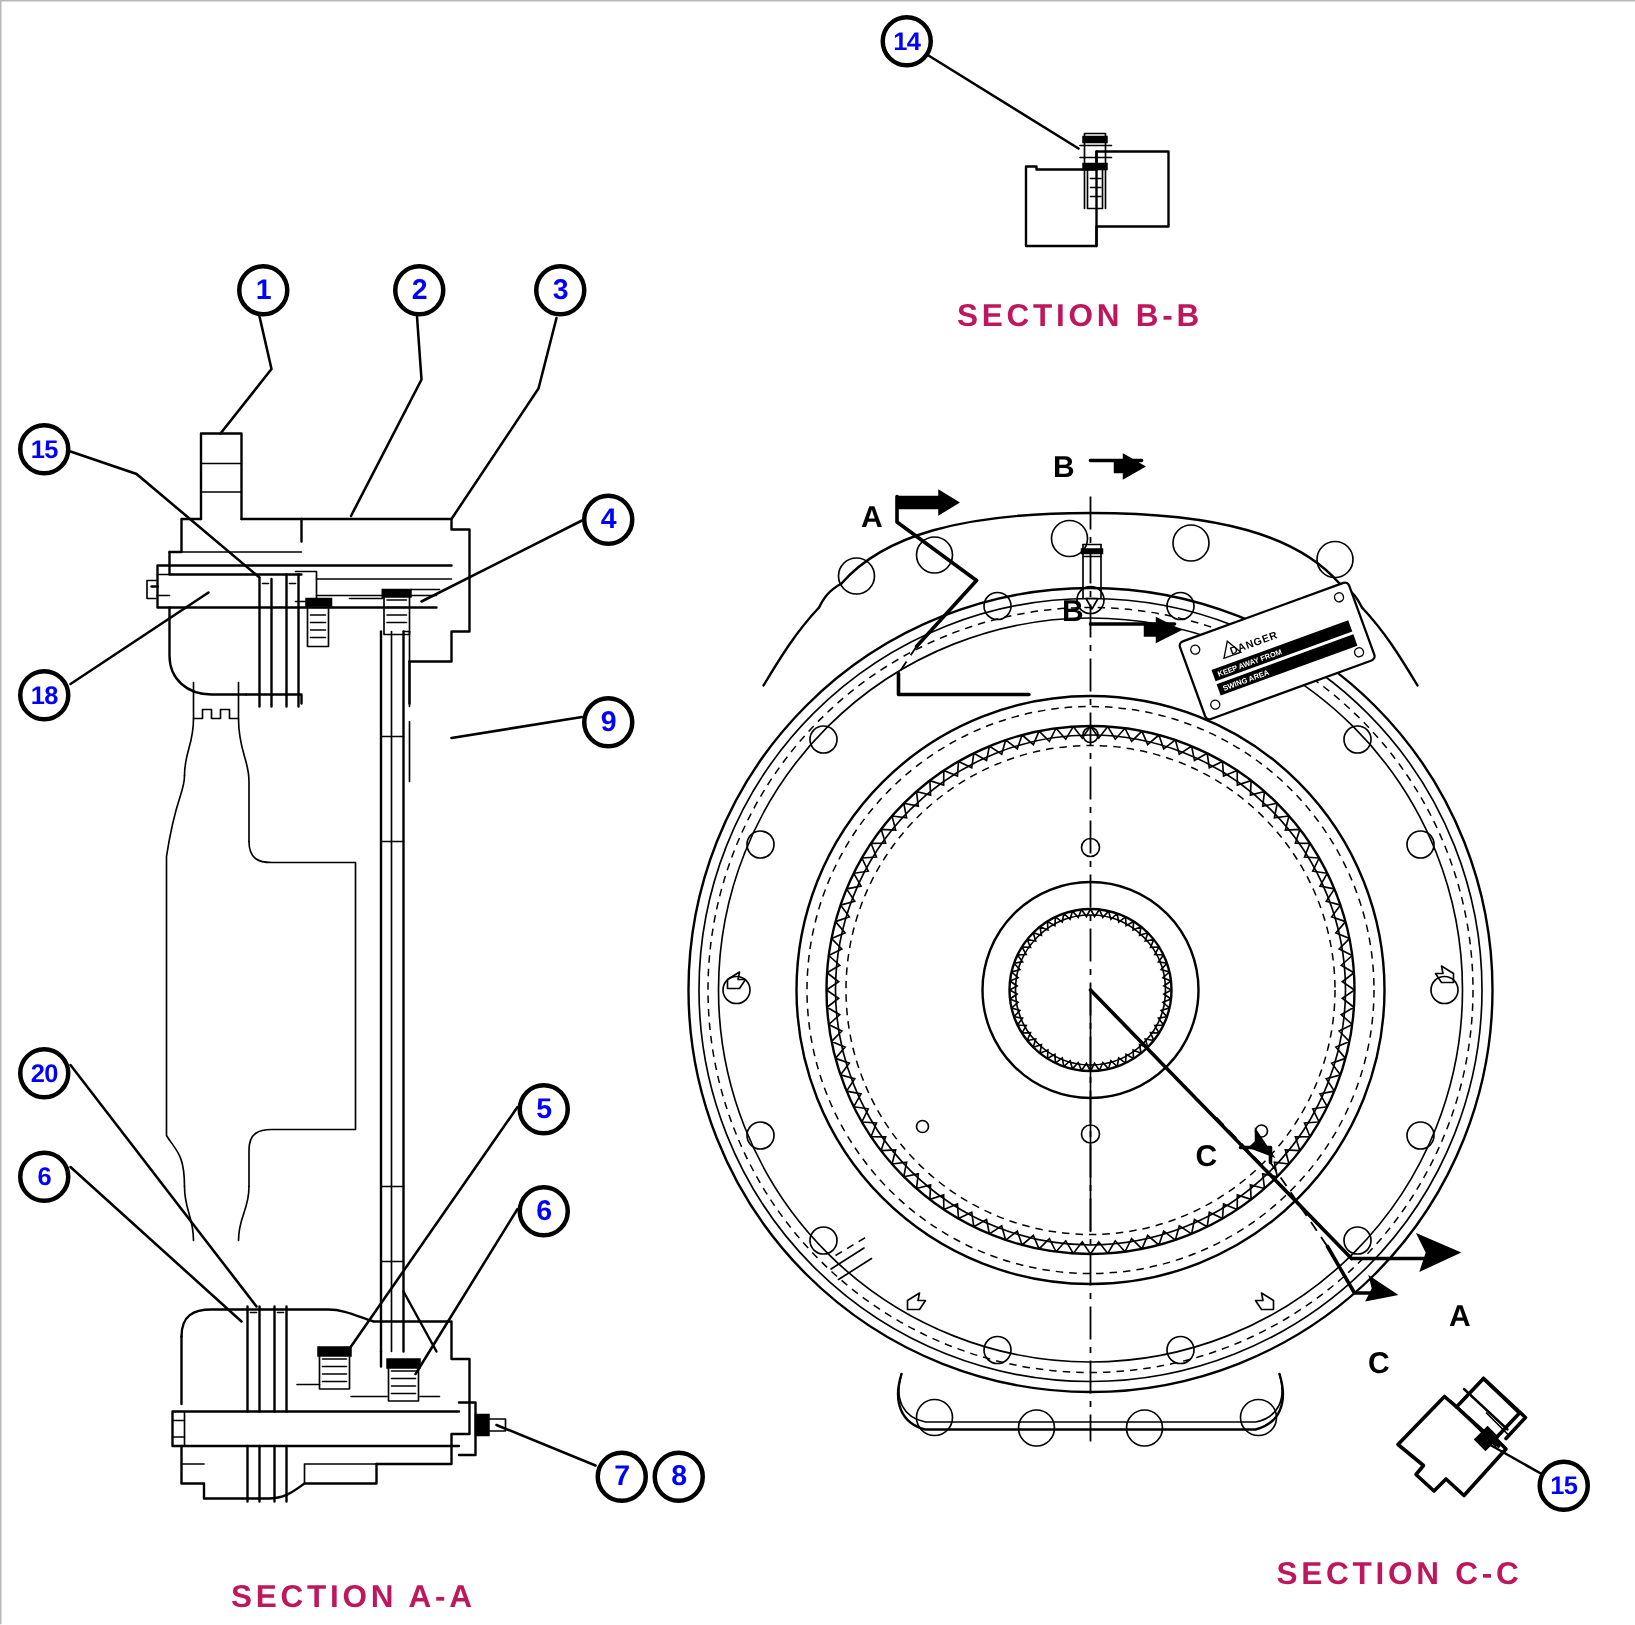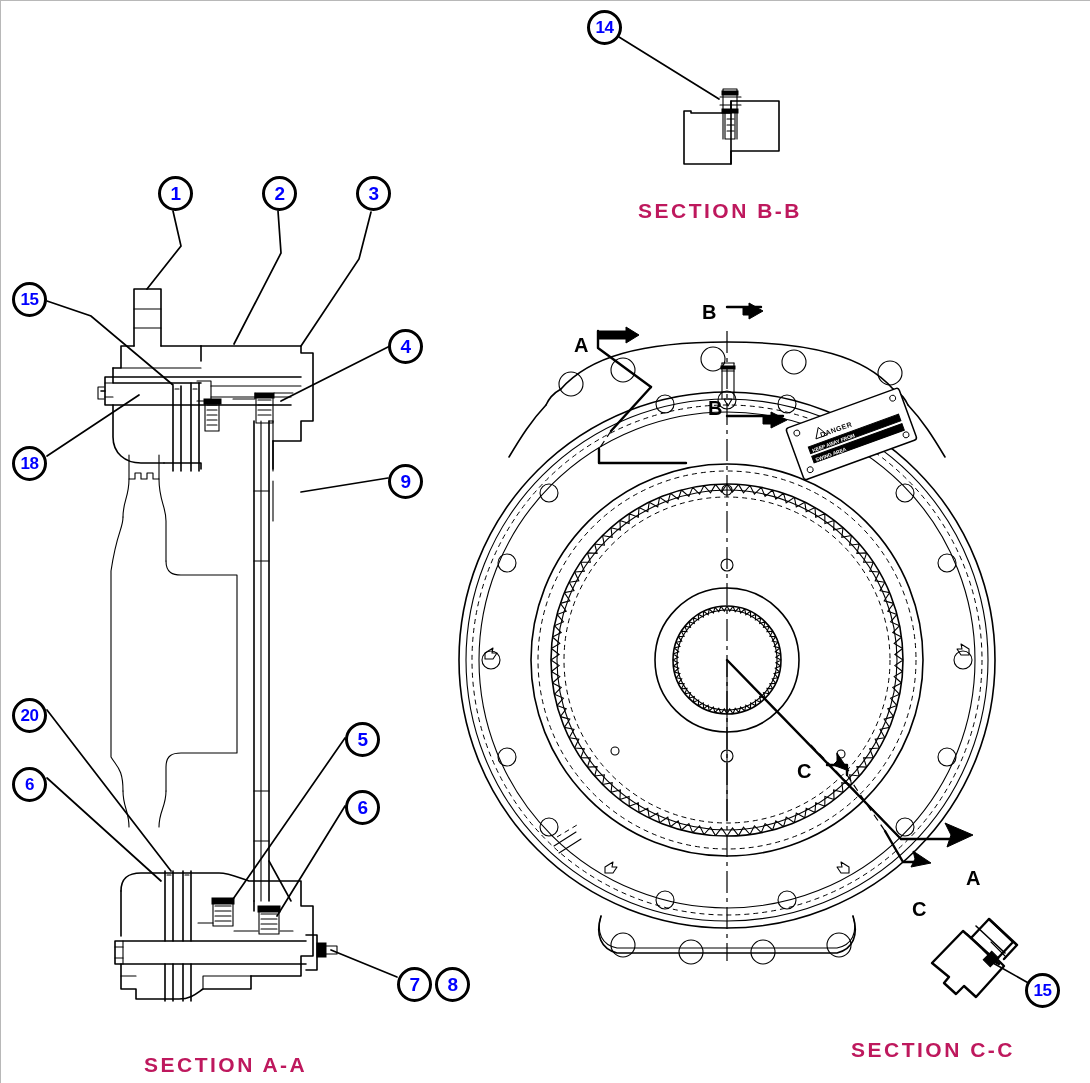--- a/index.html
+++ b/index.html
@@ -407,21 +407,21 @@
     <div class="cutletter" style="left:965px;top:866px"><span>A</span></div>
     <div class="cutletter" style="left:911px;top:897px"><span>C</span></div>
   </div>
 
   <div style="position:absolute;left:793px;top:405px;width:120px;height:55px;transform:rotate(-20deg);transform-origin:50% 50%;z-index:24;">
     <div class="plate-txt" style="left:28px;top:14px;font-size:7px;letter-spacing:.5px;"><span>DANGER</span></div>
     <div class="plate-txt" style="left:15px;top:26px;color:#fff;"><span>KEEP AWAY FROM</span></div>
     <div class="plate-txt" style="left:15px;top:36px;color:#fff;"><span>SWING AREA</span></div>
   </div>
 
-  <div class="caption" style="left:143px;top:1052px">
+  <div class="caption" style="left:153px;top:1052px">
     <span>SECTION  A-A</span>
   </div>
   <div class="caption" style="left:637px;top:198px">
     <span>SECTION  B-B</span>
   </div>
   <div class="caption" style="left:850px;top:1037px">
     <span>SECTION  C-C</span>
   </div>
 
 </div>

